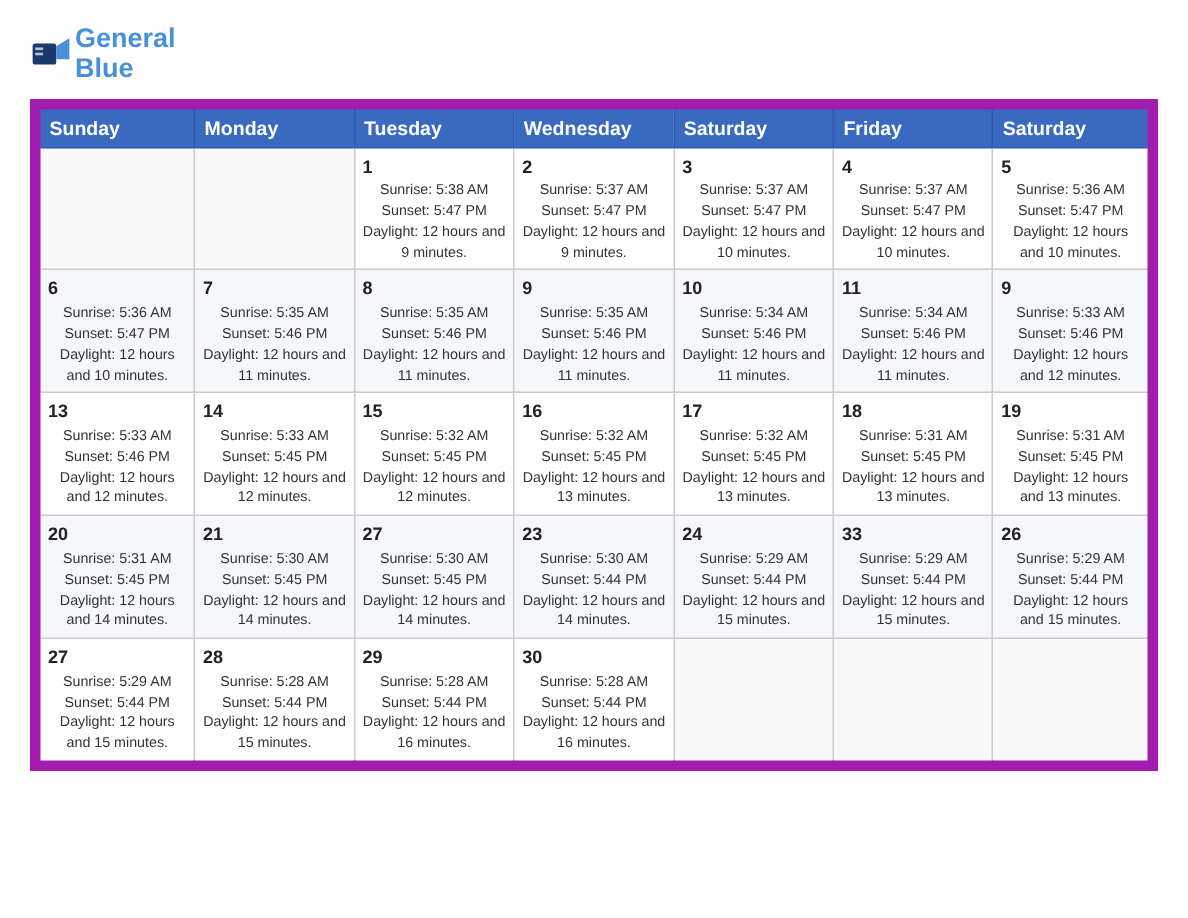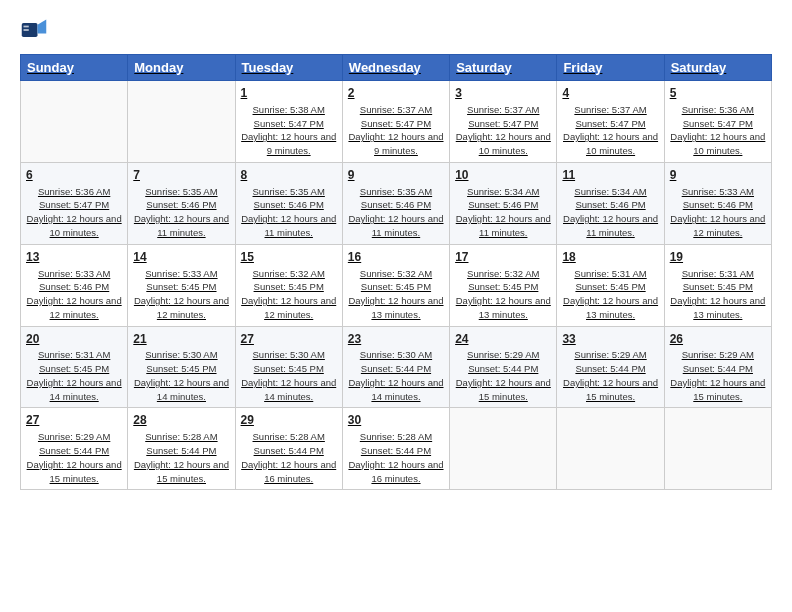--- a/index.html
+++ b/index.html
@@ -48,22 +48,21 @@
       color: #1a1a1a;
     }
     .title-block h2 {
       font-size: 16px;
       color: #333;
       font-weight: normal;
     }
     .calendar {
       width: 100%;
       border-collapse: collapse;
-      border: 1px solid #a21caf;
-      text-decoration: underline;
+      border: 7px solid #a21caf;
     }
     .calendar th {
       background: #3a6abf;
       color: #fff;
       font-size: 13px;
       font-weight: bold;
       padding: 5px 6px;
       text-align: left;
       border: 1px solid #2a5aaf;
     }
@@ -105,20 +104,24 @@
 
 <div class="page">
   <div class="header">
     <div class="logo">
       <svg class="logo-icon" viewBox="0 0 32 32">
         <rect x="2" y="8" width="18" height="16" rx="2" fill="#1a3a6b"></rect>
         <polygon points="20,10 30,4 30,20 20,20" fill="#4a90d9"></polygon>
         <rect x="4" y="11" width="6" height="2" fill="#fff" opacity="0.7"></rect>
         <rect x="4" y="15" width="6" height="2" fill="#fff" opacity="0.7"></rect>
       </svg>
+      <div class="logo-text">
+        <div><span>General</span></div>
+        <div style="color:#4a90d9;">Blue</div>
+      </div>
     </div>
     <div class="title-block">
       <h1></h1>
       <h2></h2>
     </div>
   </div>
 
   <table class="calendar">
     <thead>
       <tr>

